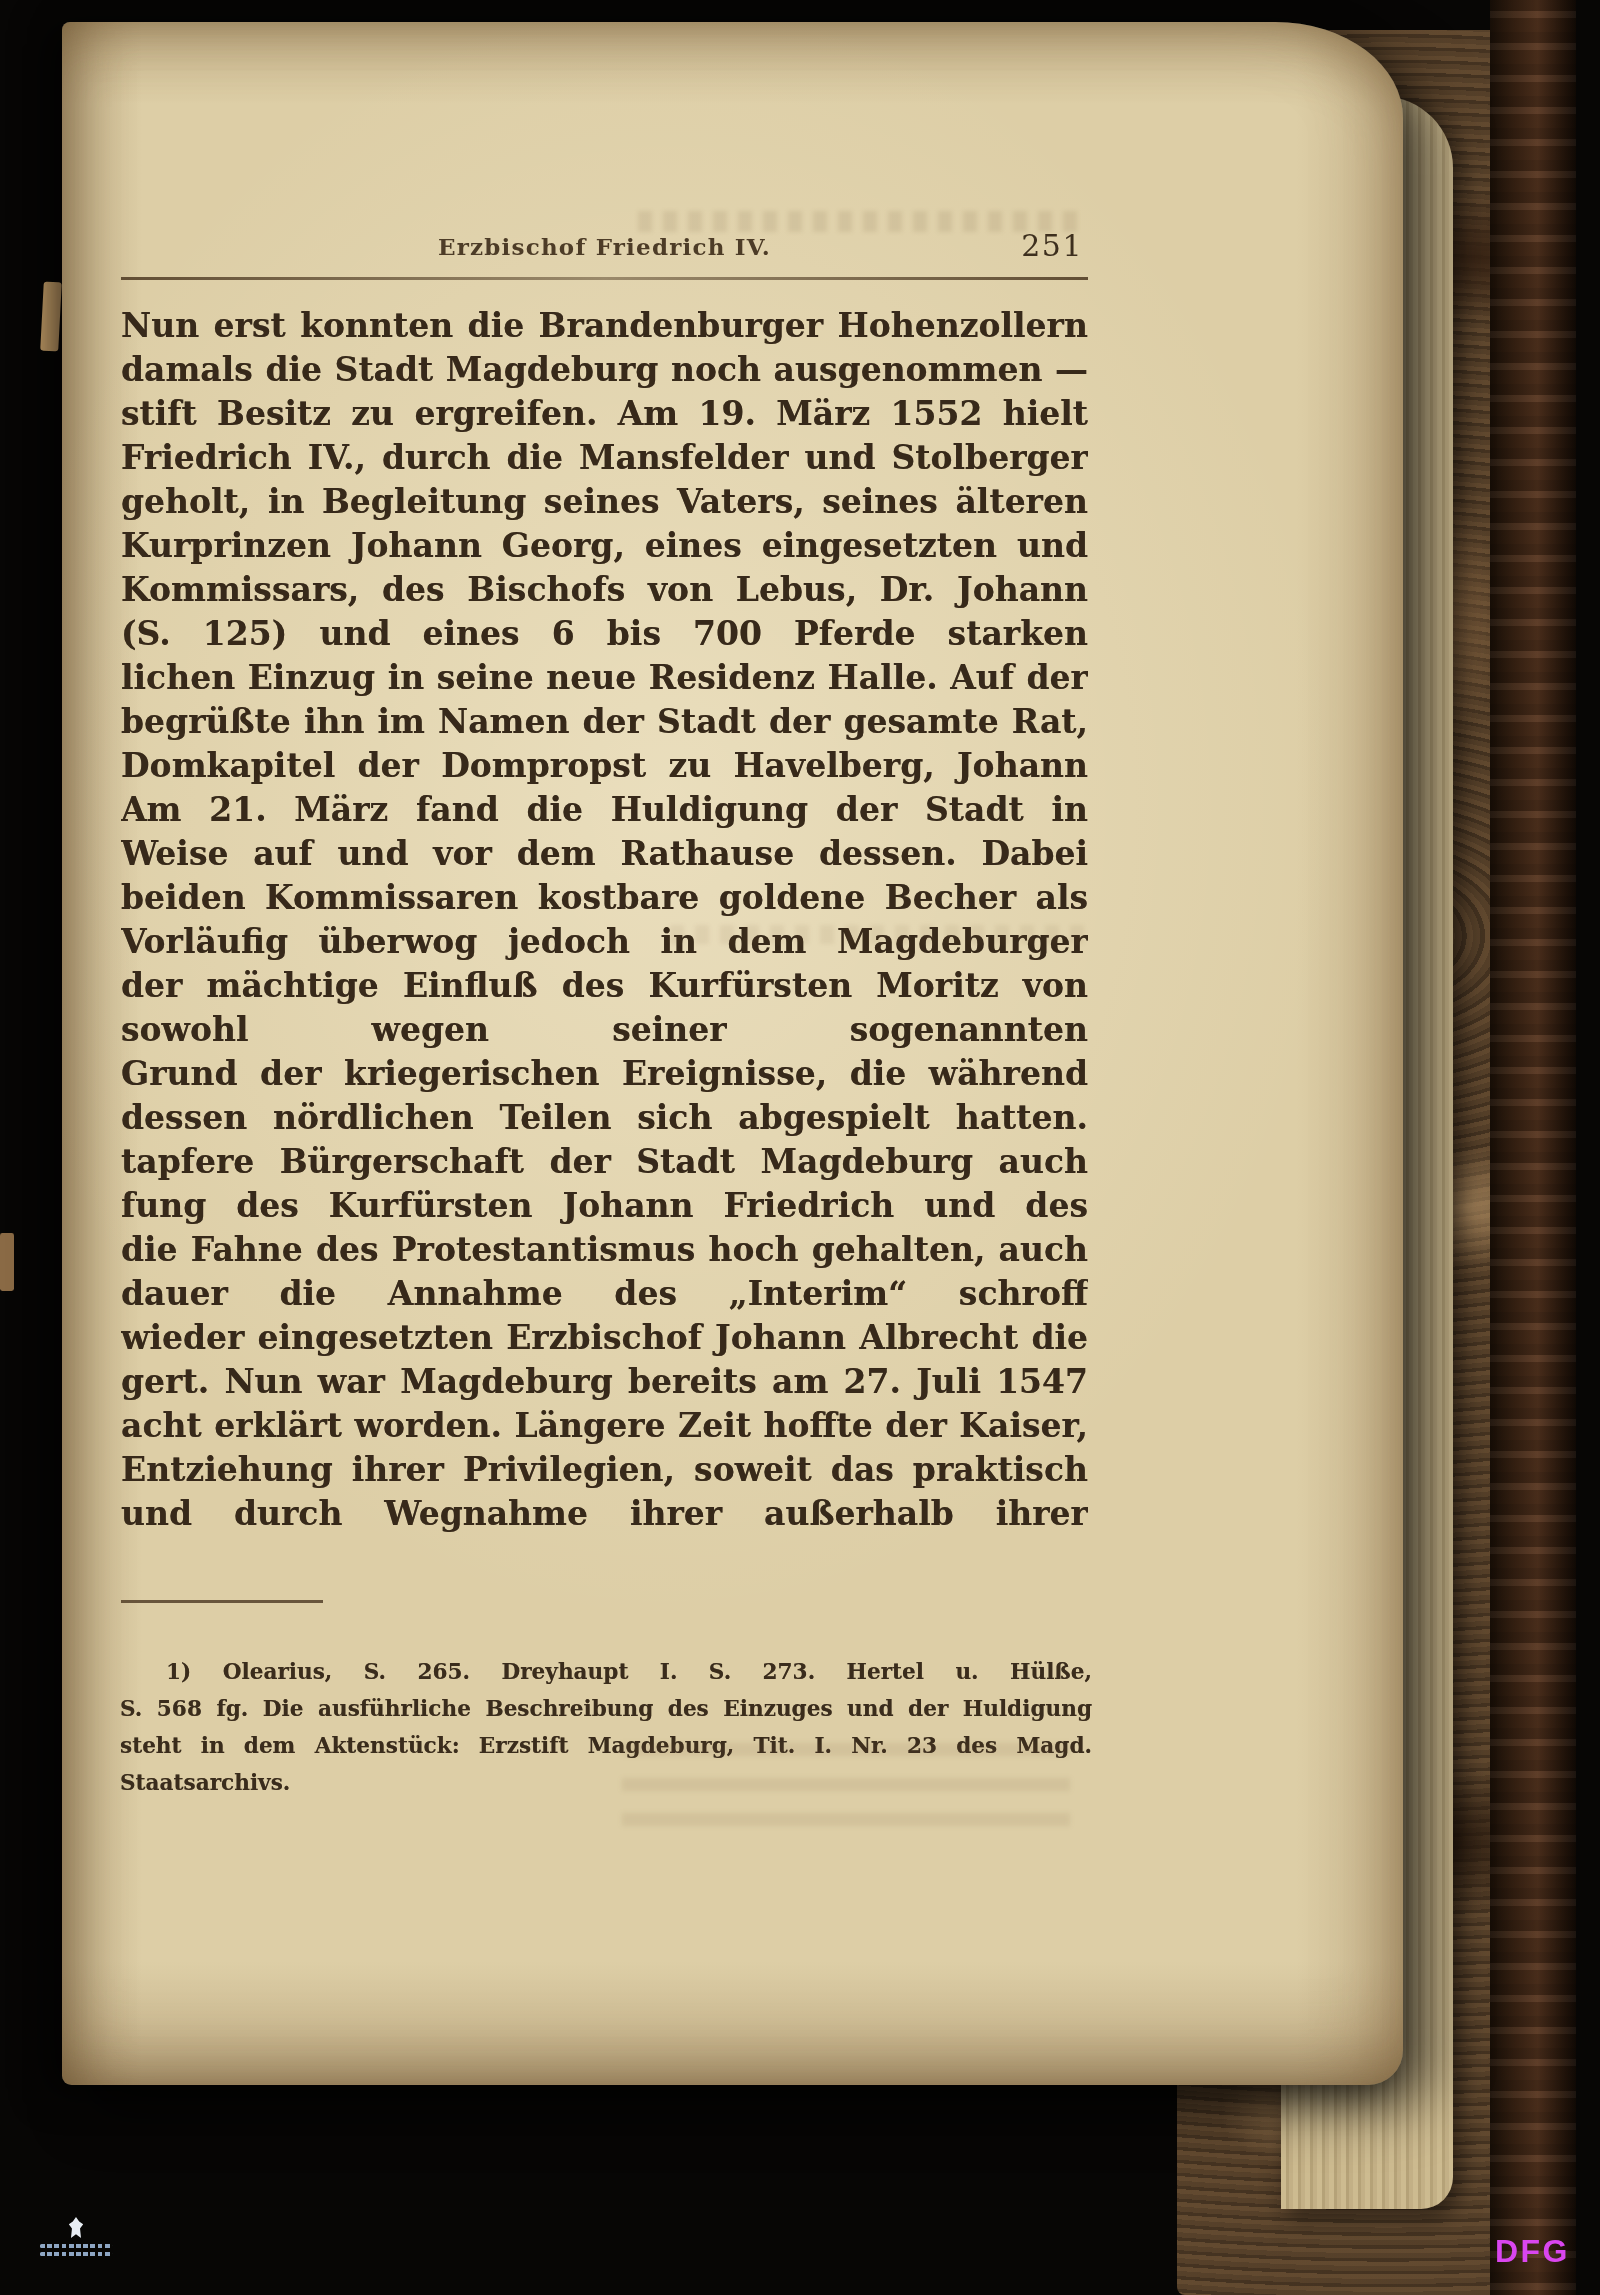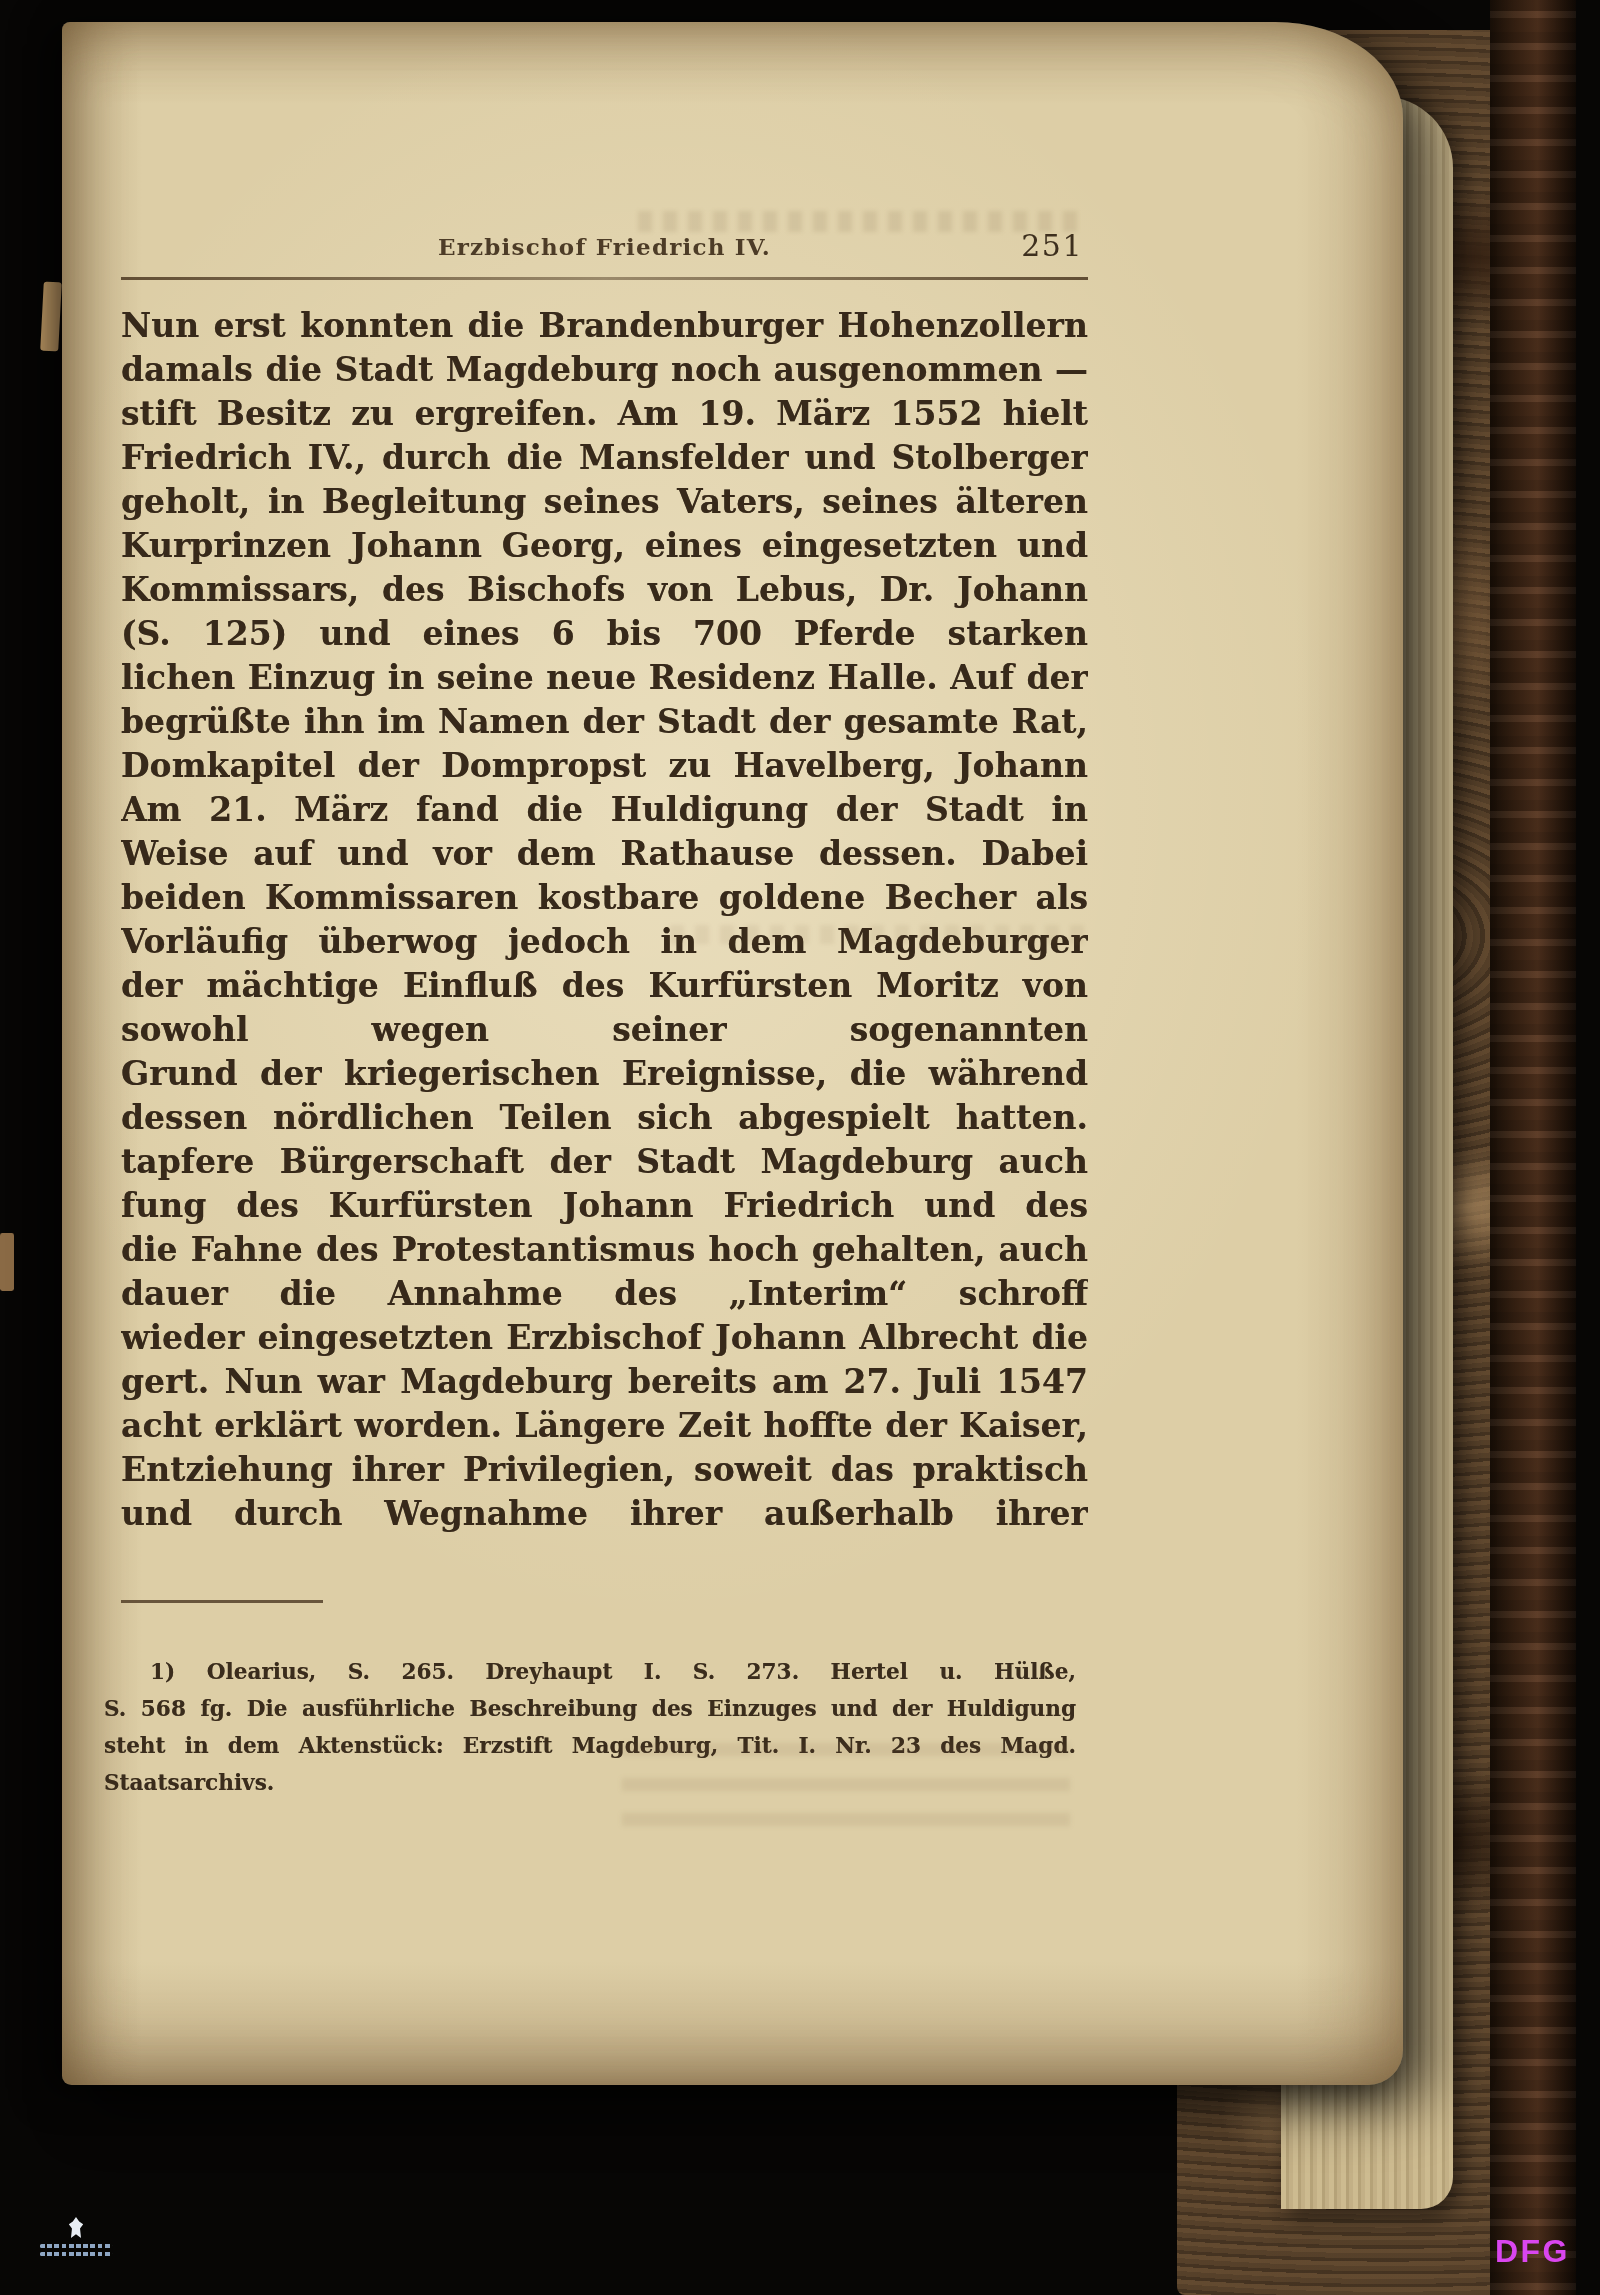--- a/index.html
+++ b/index.html
@@ -94,21 +94,21 @@
     font-size:33px; font-weight:700; color:#37291a;
     text-align:justify; text-align-last:justify;
     text-shadow:0 0 0.5px rgba(55,41,26,.55);
   }
 
   
   .footnote-rule {
     position:absolute; left:59px; top:1578px; width:202px; height:2.4px;
     background:rgba(84,64,40,.85);
   }
-  .footnote { position:absolute; left:42px; top:1631px; width:972px; }
+  .footnote { position:absolute; left:58px; top:1631px; width:972px; }
   .fl {
     height:37px; line-height:37px; overflow:hidden;
     font-size:21.6px; font-weight:700; color:#3a2c1c;
     text-align:justify; text-align-last:justify;
     text-shadow:0 0 0.4px rgba(58,44,28,.5);
   }
   .fl.first { padding-left:46px; }
   .fl.last  { text-align-last:left; }
 
   

